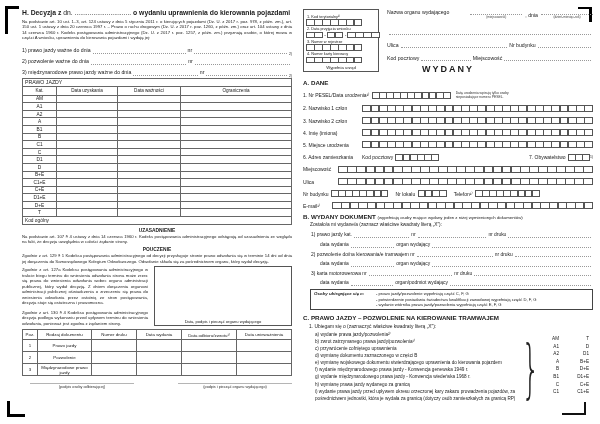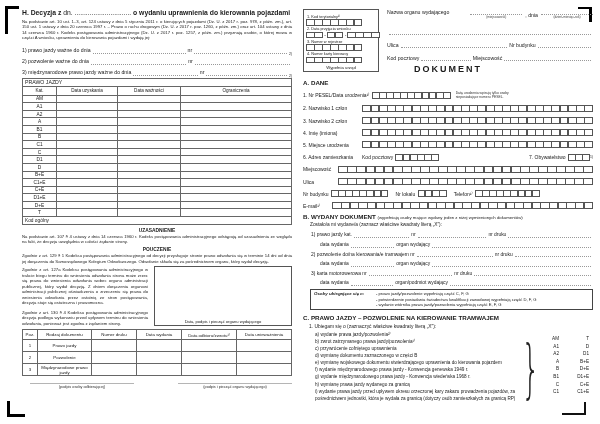--- a/index.html
+++ b/index.html
@@ -423,21 +423,21 @@
               <span class="fill" style="flex-grow: 5;"></span>
             </div>
             <div class="line">
               <span class="tk">Kod pocztowy</span>
               <span class="fill" style="flex-grow: 4;"></span>
               <span class="tk">Miejscowość</span>
               <span class="fill" style="flex-grow: 7;"></span>
             </div>
           </div>
       </div>
-      <div class="wniosek">DOKUMENT</div>
+      <div class="wniosek">WYDANY</div>
     </div>
 
     <div class="sec-title">A. DANE</div>
 
     <div class="frow">
       <span class="lbl">1. Nr PESEL/Data urodzenia¹⁾</span>
       <span class="cells">
           <span class="cell"></span>
           <span class="cell"></span>
           <span class="cell"></span>

